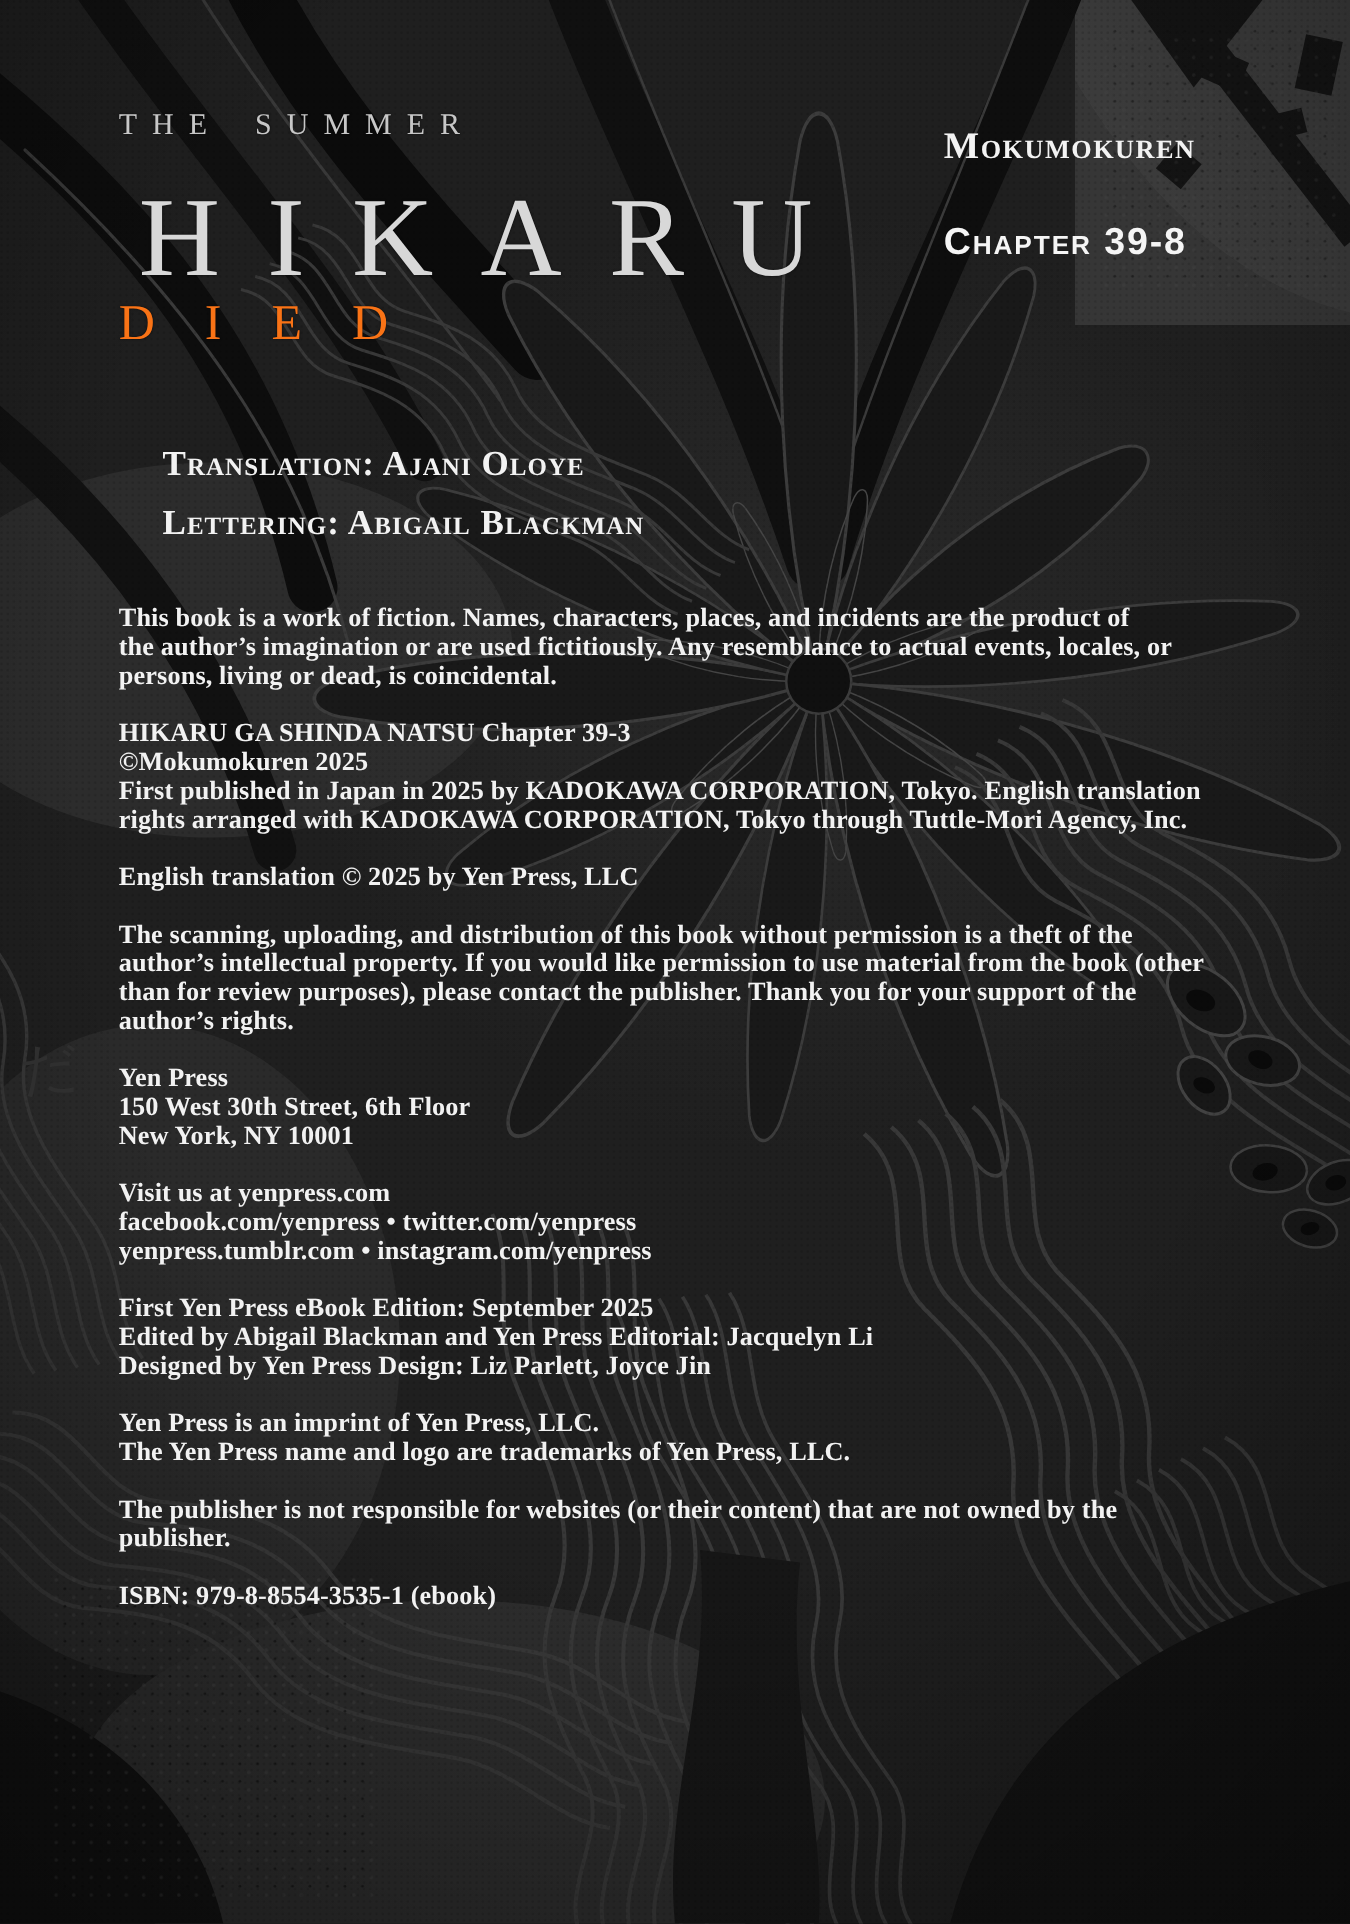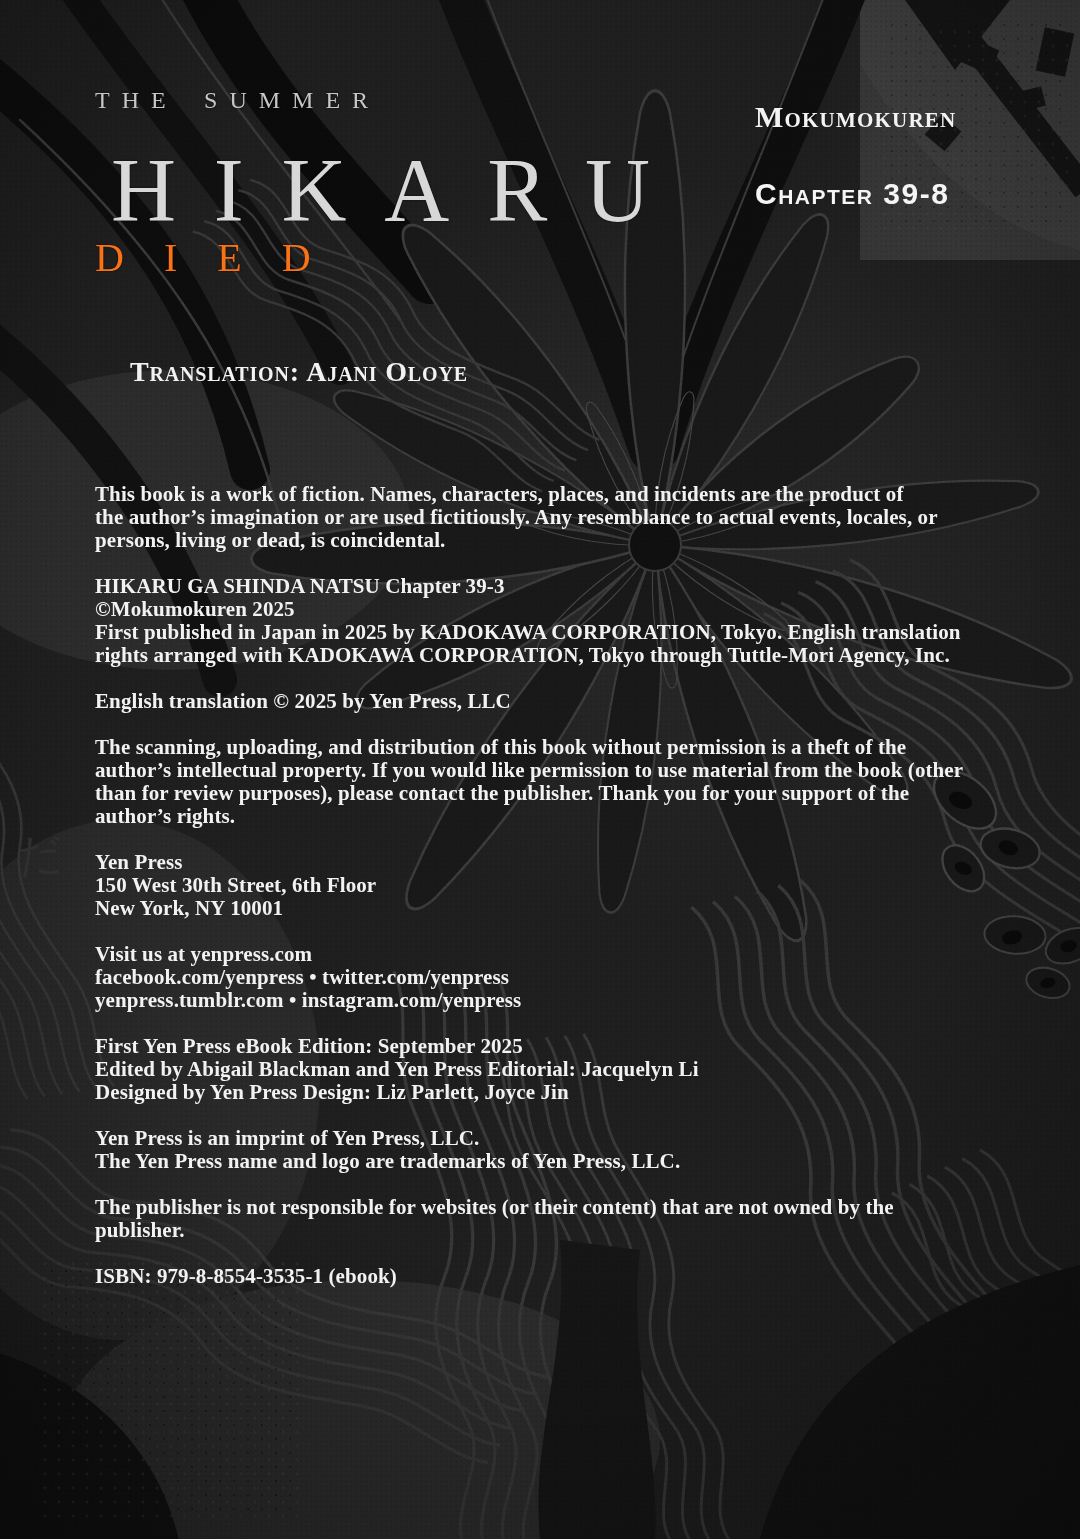--- a/index.html
+++ b/index.html
@@ -166,20 +166,21 @@
     <div class="t1">THE SUMMER</div>
     <div class="t2">HIKARU</div>
     <div class="t3">DIED</div>
   </div>
 
   <div class="author">Mokumokuren</div>
   <div class="chapter">Chapter 39-8</div>
 
   <div class="credits">
     <div>Translation: Ajani Oloye</div>
+    <div>Lettering: Abigail Blackman</div>
   </div>
 
   <div class="colophon">
     <p>This book is a work of fiction. Names, characters, places, and incidents are the product of<br>the author’s imagination or are used fictitiously. Any resemblance to actual events, locales, or<br>persons, living or dead, is coincidental.</p>
     <p>HIKARU GA SHINDA NATSU Chapter 39-3<br>©Mokumokuren 2025<br>First published in Japan in 2025 by KADOKAWA CORPORATION, Tokyo. English translation<br>rights arranged with KADOKAWA CORPORATION, Tokyo through Tuttle-Mori Agency, Inc.</p>
     <p>English translation © 2025 by Yen Press, LLC</p>
     <p>The scanning, uploading, and distribution of this book without permission is a theft of the<br>author’s intellectual property. If you would like permission to use material from the book (other<br>than for review purposes), please contact the publisher. Thank you for your support of the<br>author’s rights.</p>
     <p>Yen Press<br>150 West 30th Street, 6th Floor<br>New York, NY 10001</p>
     <p>Visit us at yenpress.com<br>facebook.com/yenpress • twitter.com/yenpress<br>yenpress.tumblr.com • instagram.com/yenpress</p>
     <p>First Yen Press eBook Edition: September 2025<br>Edited by Abigail Blackman and Yen Press Editorial: Jacquelyn Li<br>Designed by Yen Press Design: Liz Parlett, Joyce Jin</p>

